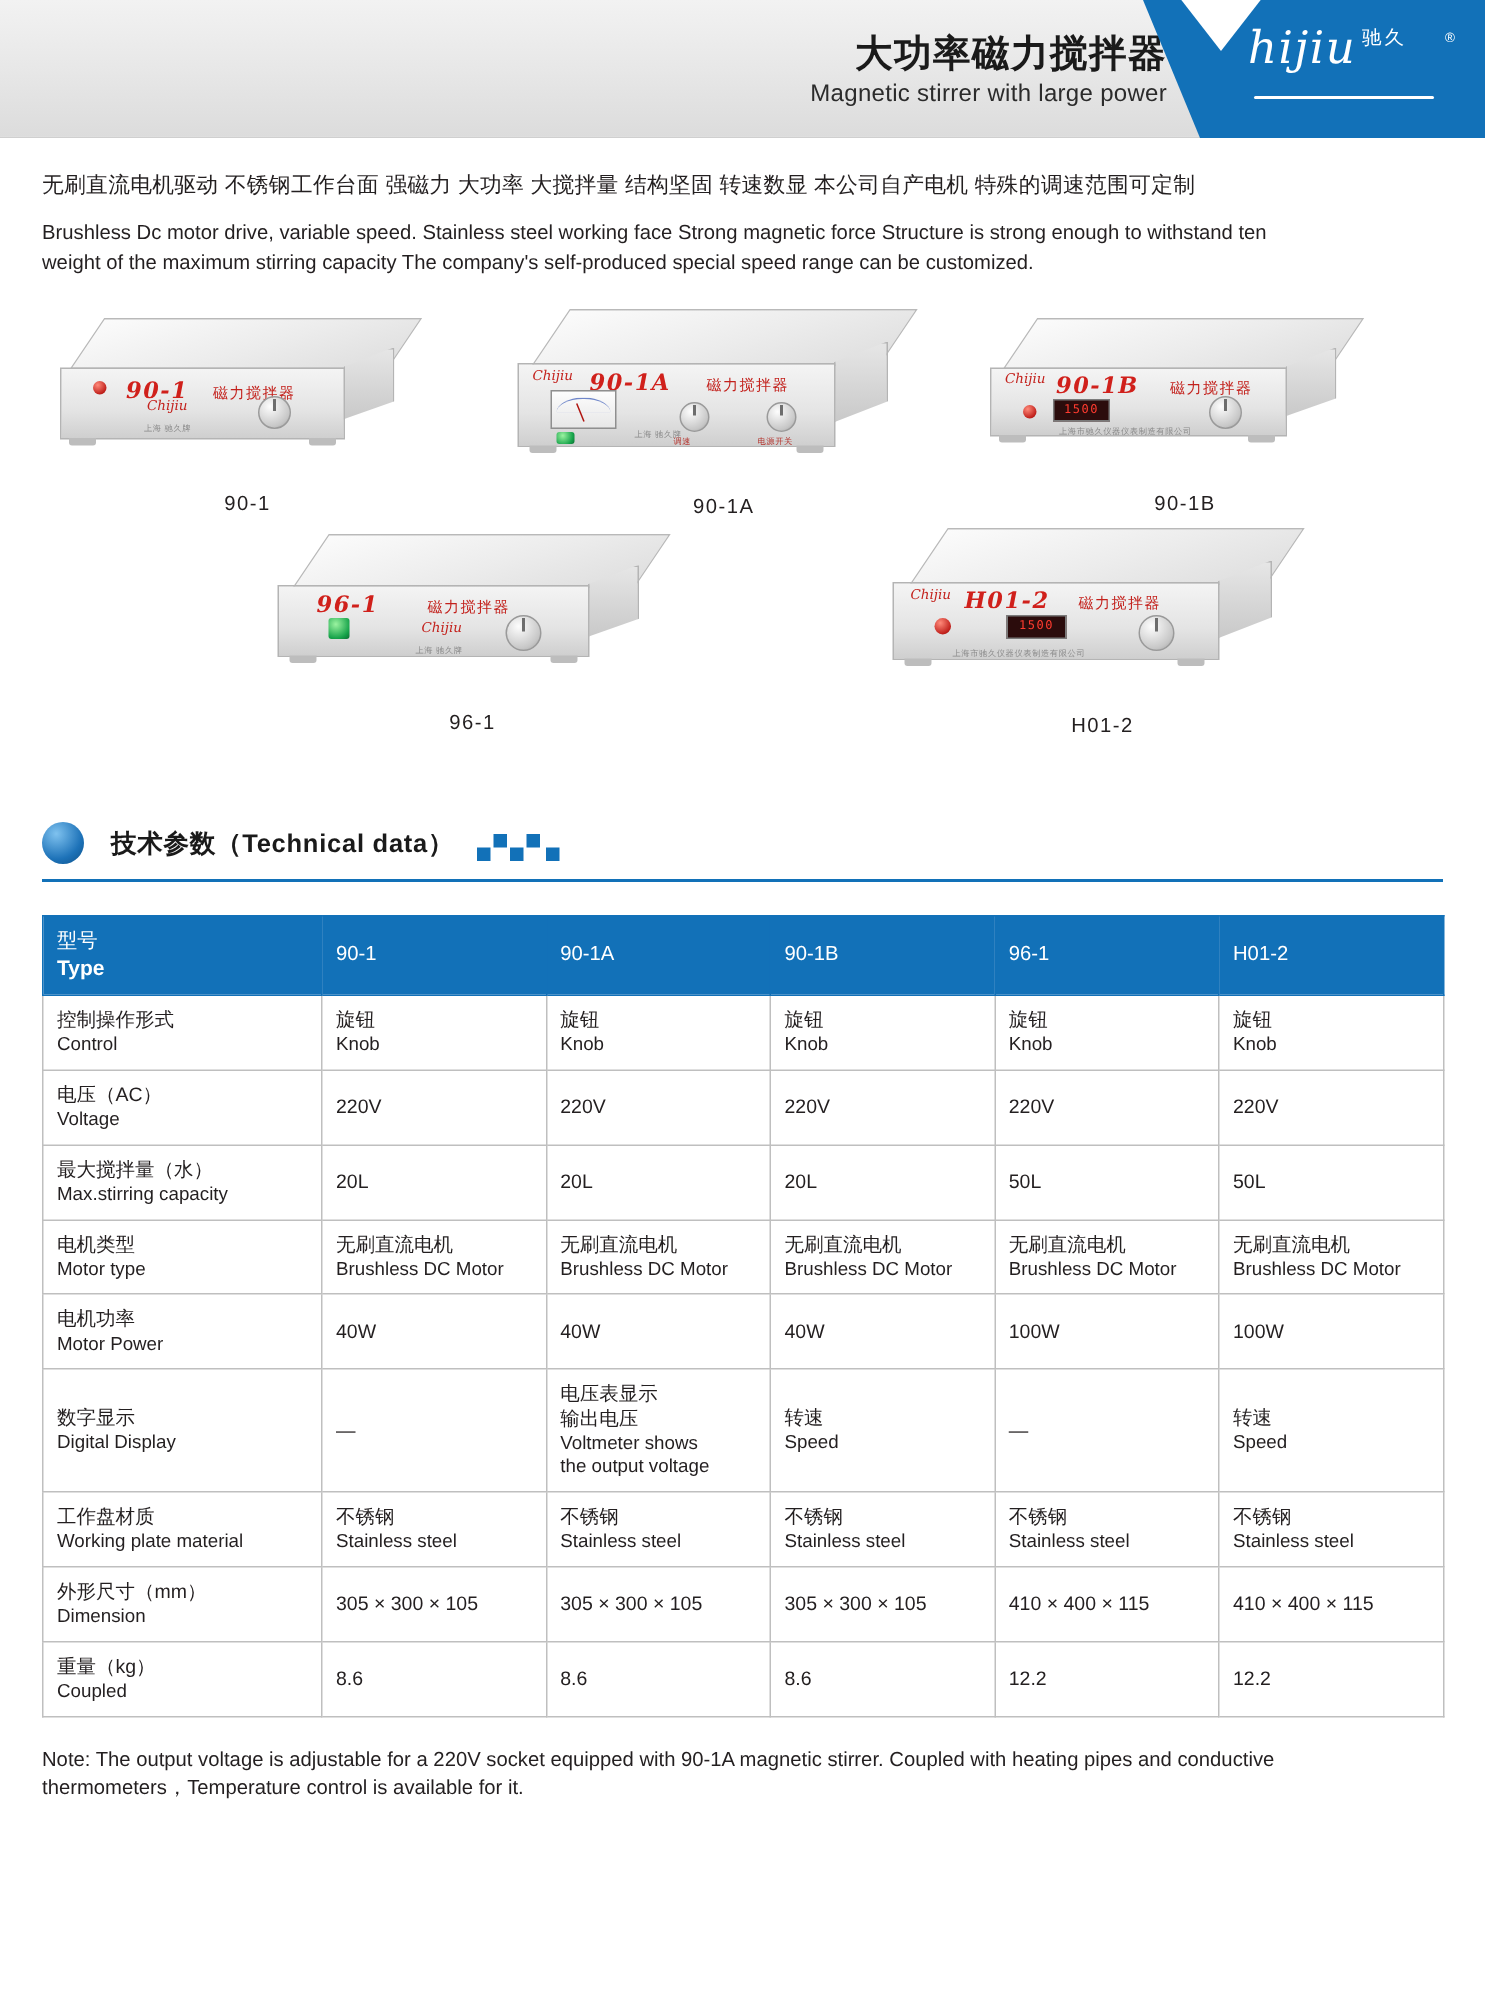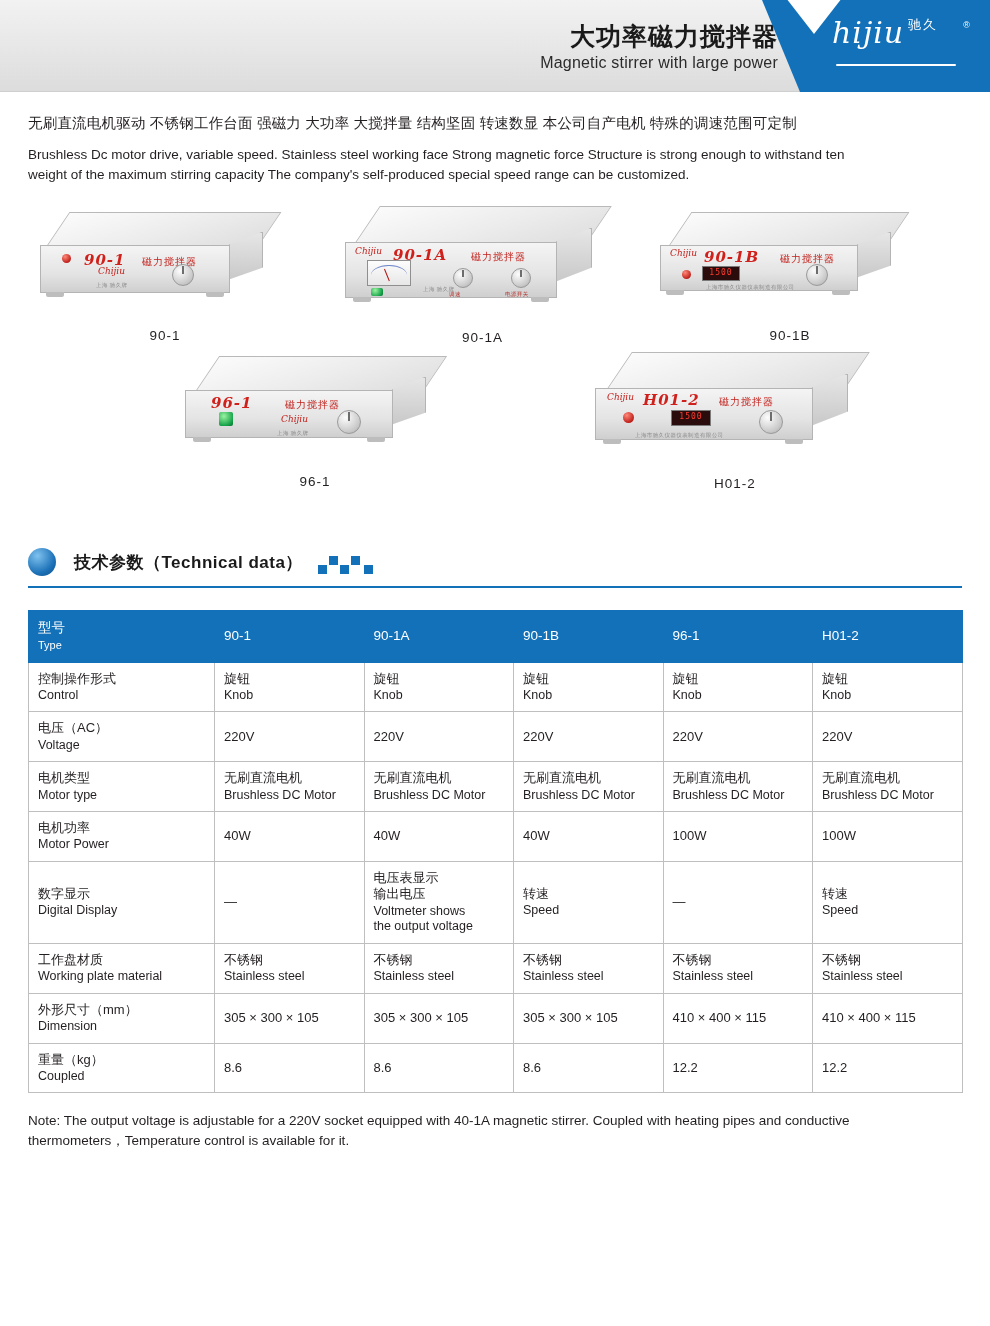--- a/index.html
+++ b/index.html
@@ -319,21 +319,21 @@
   }
   table.spec thead th {
     background: #1271b8;
     color: #ffffff;
     border-color: #1271b8;
     text-align: left;
     font-weight: normal;
     height: 52px;
   }
   table.spec thead th .cn { font-size: 13.5px; display: block; }
-  table.spec thead th .en { font-size: 11px; display: block; margin-top: 2px; }
+  table.spec thead th .en { font-size: 14px; display: block; margin-top: 2px; font-weight: bold; }
   table.spec tbody td .cn { display: block; font-size: 13px; }
   table.spec tbody td .en { display: block; font-size: 12.5px; margin-top: 1px; }
   table.spec col.c0 { width: 186px; }
   table.spec col.cx { width: 149.5px; }
   .cell-dash { font-size: 14px; }
 
   
   .note {
     margin: 18px 28px 0 28px;
   }
@@ -549,20 +549,41 @@
         </td>
         <td>
           <span class="cn" style="white-space: pre-line;">220V</span>
         </td>
         <td>
           <span class="cn" style="white-space: pre-line;">220V</span>
         </td>
       </tr>
       <tr>
         <td>
+          <span class="cn">最大搅拌量（水）</span>
+          <span class="en">Max.stirring capacity</span>
+        </td>
+        <td>
+          <span class="cn" style="white-space: pre-line;">20L</span>
+        </td>
+        <td>
+          <span class="cn" style="white-space: pre-line;">20L</span>
+        </td>
+        <td>
+          <span class="cn" style="white-space: pre-line;">20L</span>
+        </td>
+        <td>
+          <span class="cn" style="white-space: pre-line;">50L</span>
+        </td>
+        <td>
+          <span class="cn" style="white-space: pre-line;">50L</span>
+        </td>
+      </tr>
+      <tr>
+        <td>
           <span class="cn">电机类型</span>
           <span class="en">Motor type</span>
         </td>
         <td>
           <span class="cn" style="white-space: pre-line;">无刷直流电机</span>
           <span class="en" style="white-space: pre-line;">Brushless DC Motor</span>
         </td>
         <td>
           <span class="cn" style="white-space: pre-line;">无刷直流电机</span>
           <span class="en" style="white-space: pre-line;">Brushless DC Motor</span>
@@ -692,14 +713,14 @@
           <span class="cn" style="white-space: pre-line;">12.2</span>
         </td>
         <td>
           <span class="cn" style="white-space: pre-line;">12.2</span>
         </td>
       </tr>
     </tbody>
 </table>
 
 <div class="note">
-  <div class="note-en">Note: The output voltage is adjustable for a 220V socket equipped with 40-1A magnetic stirrer. Coupled with heating pipes and conductive thermometers，Temperature control is available for it.</div>
+  <div class="note-en">Note: The output voltage is adjustable for a 220V socket equipped with 90-1A magnetic stirrer. Coupled with heating pipes and conductive thermometers，Temperature control is available for it.</div>
 </div>
 
 </body></html>

